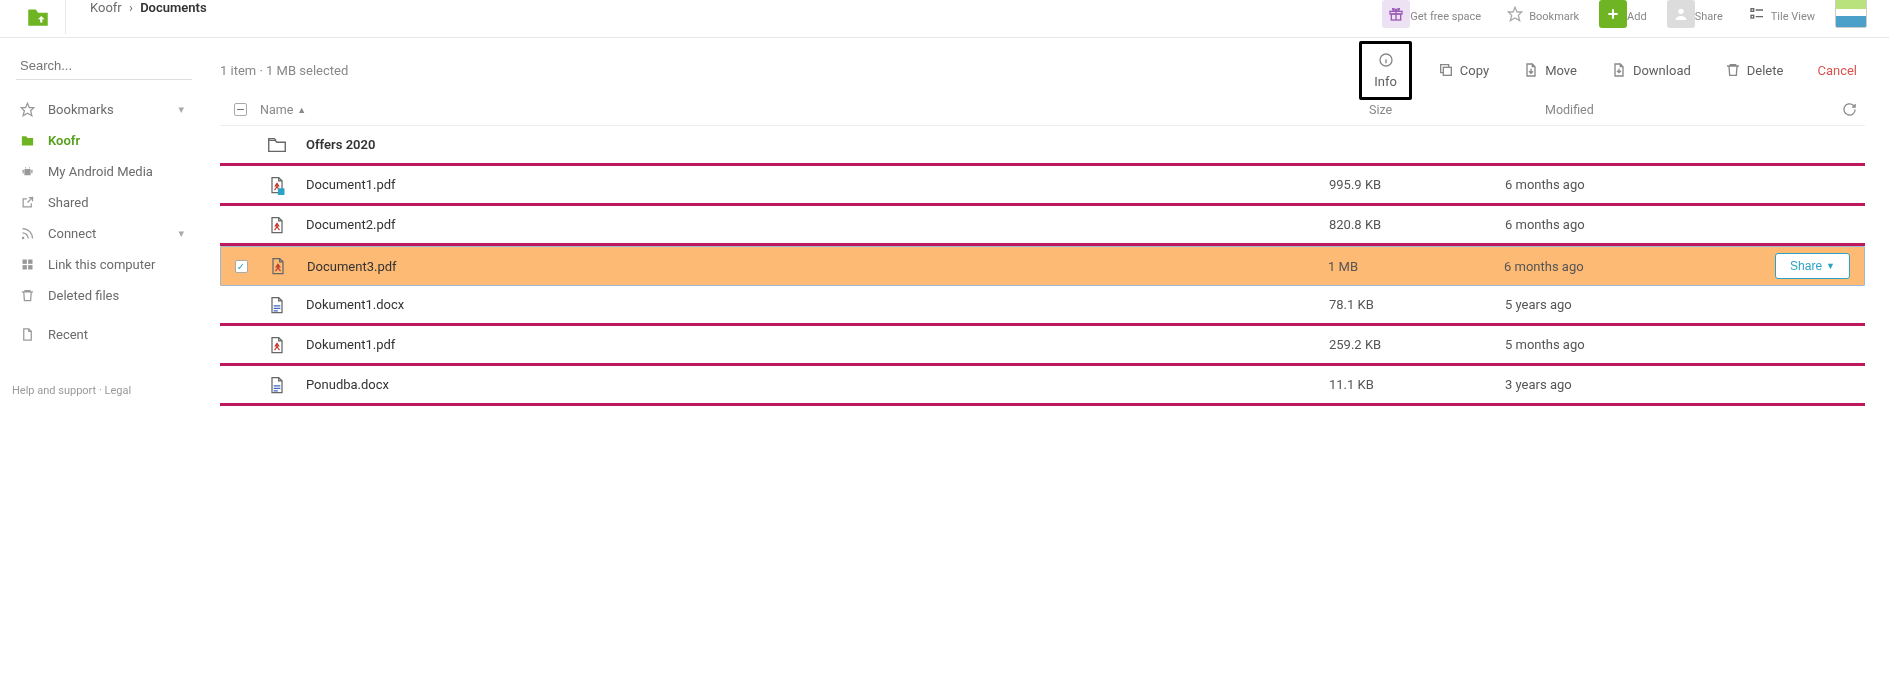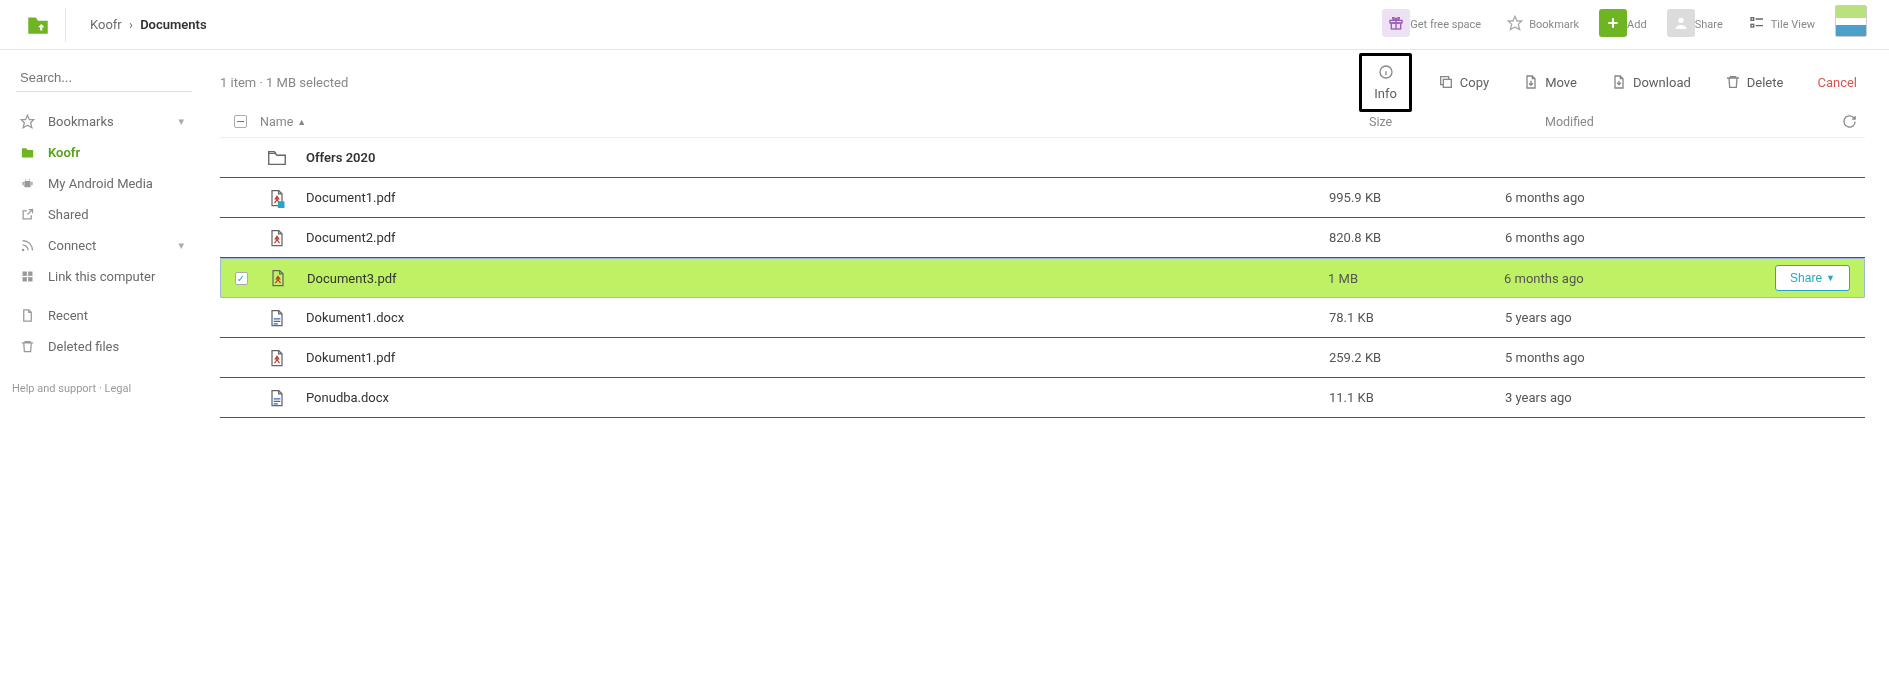--- a/index.html
+++ b/index.html
@@ -6,22 +6,21 @@
   body {
     font-family: -apple-system, BlinkMacSystemFont, "Segoe UI", Roboto, Arial, sans-serif;
     font-size: 13px;
     color: #4a4a4a;
     background: #fff;
     width: 1889px;
   }
   
   .topbar {
     display: flex;
-    align-items: center;
-    height: 50px;
+    height: 38px;
     border-bottom: 1px solid #e6e6e6;
     padding: 0 10px;
   }
   .logo-wrap {
     width: 56px;
     display: flex;
     justify-content: center;
     border-right: 1px solid #e6e6e6;
     height: 34px;
     align-items: center;
@@ -86,21 +85,21 @@
     align-items: center;
     padding: 8px 6px;
     color: #6b6b6b;
     cursor: pointer;
     font-size: 13px;
   }
   .nav-item .nic { width: 22px; display:flex; justify-content:center; margin-right: 10px; }
   .nav-item.active { color: #57a11d; font-weight: 600; }
   .nav-item .chev { margin-left: auto; color:#aaa; font-size:11px; }
   .side-footer {
-    margin-top: 20px;
+    margin-top: 34px;
     font-size: 11px;
     color: #9a9a9a;
     padding-left: 2px;
   }
   
   .main { flex: 1; padding: 14px 24px 0 20px; }
   .selection-bar {
     display: flex;
     align-items: center;
     height: 36px;
@@ -125,28 +124,28 @@
     margin-top: 6px;
   }
   .col-check { width: 40px; display:flex; justify-content:center;}
   .col-name  { flex: 1; display:flex; align-items:center; gap:4px;}
   .col-size  { width: 176px; }
   .col-mod   { width: 280px; }
   .col-act   { width: 40px; display:flex; justify-content:flex-end; padding-right:8px;}
   .row {
     display: flex; align-items: center;
     height: 40px;
-    border-bottom: 1px solid #be185d;
+    border-bottom: 3px solid #be185d;
     font-size: 13px;
     color: #555;
   }
   .row .col-check { visibility: hidden; }
   .row:hover .col-check, .row.selected .col-check { visibility: visible; }
   .row.selected {
-    background: #bef264;
+    background: #fdba74;
     border: 1px solid #9db8d6;
     border-radius: 1px;
   }
   .ficon { width: 34px; display:flex; justify-content:center; margin-right: 8px;}
   .fname { color: #333; }
   .folder-row .fname { font-weight: 600; }
   .share-btn {
     border: 1px solid #2aa3c5;
     color: #2aa3c5;
     background: #fff;
@@ -288,36 +287,36 @@
       <span class="nic">
           <svg width="15" height="15" viewBox="0 0 24 24" fill="#999">
             <rect x="4" y="4" width="7" height="7"></rect>
             <rect x="13" y="4" width="7" height="7"></rect>
             <rect x="4" y="13" width="7" height="7"></rect>
             <rect x="13" y="13" width="7" height="7"></rect>
           </svg>
         </span>
       <span>Link this computer</span>
     </div>
+    <div class="nav-item">
+      <span class="nic">
+          <svg width="15" height="15" viewBox="0 0 24 24" fill="none" stroke="#999" stroke-width="2">
+            <path d="M3 6h18M8 6V4h8v2M6 6l1 14h10l1-14"></path>
+          </svg>
+        </span>
+      <span>Deleted files</span>
+    </div>
     <div class="nav-item" style="margin-top:8px">
       <span class="nic">
           <svg width="15" height="15" viewBox="0 0 24 24" fill="none" stroke="#999" stroke-width="2">
             <path d="M14 3H6v18h12V7z"></path>
             <path d="M14 3v4h4"></path>
           </svg>
         </span>
       <span>Recent</span>
-    </div>
-    <div class="nav-item">
-      <span class="nic">
-          <svg width="15" height="15" viewBox="0 0 24 24" fill="none" stroke="#999" stroke-width="2">
-            <path d="M3 6h18M8 6V4h8v2M6 6l1 14h10l1-14"></path>
-          </svg>
-        </span>
-      <span>Deleted files</span>
     </div>
 
     <div class="side-footer">Help and support · Legal</div>
   </div>
 
   <div class="main">
     <div class="selection-bar">
       <span class="sel-text">1 item · 1 MB selected</span>
       <div class="action-btns">
         <div class="abtn highlight">

